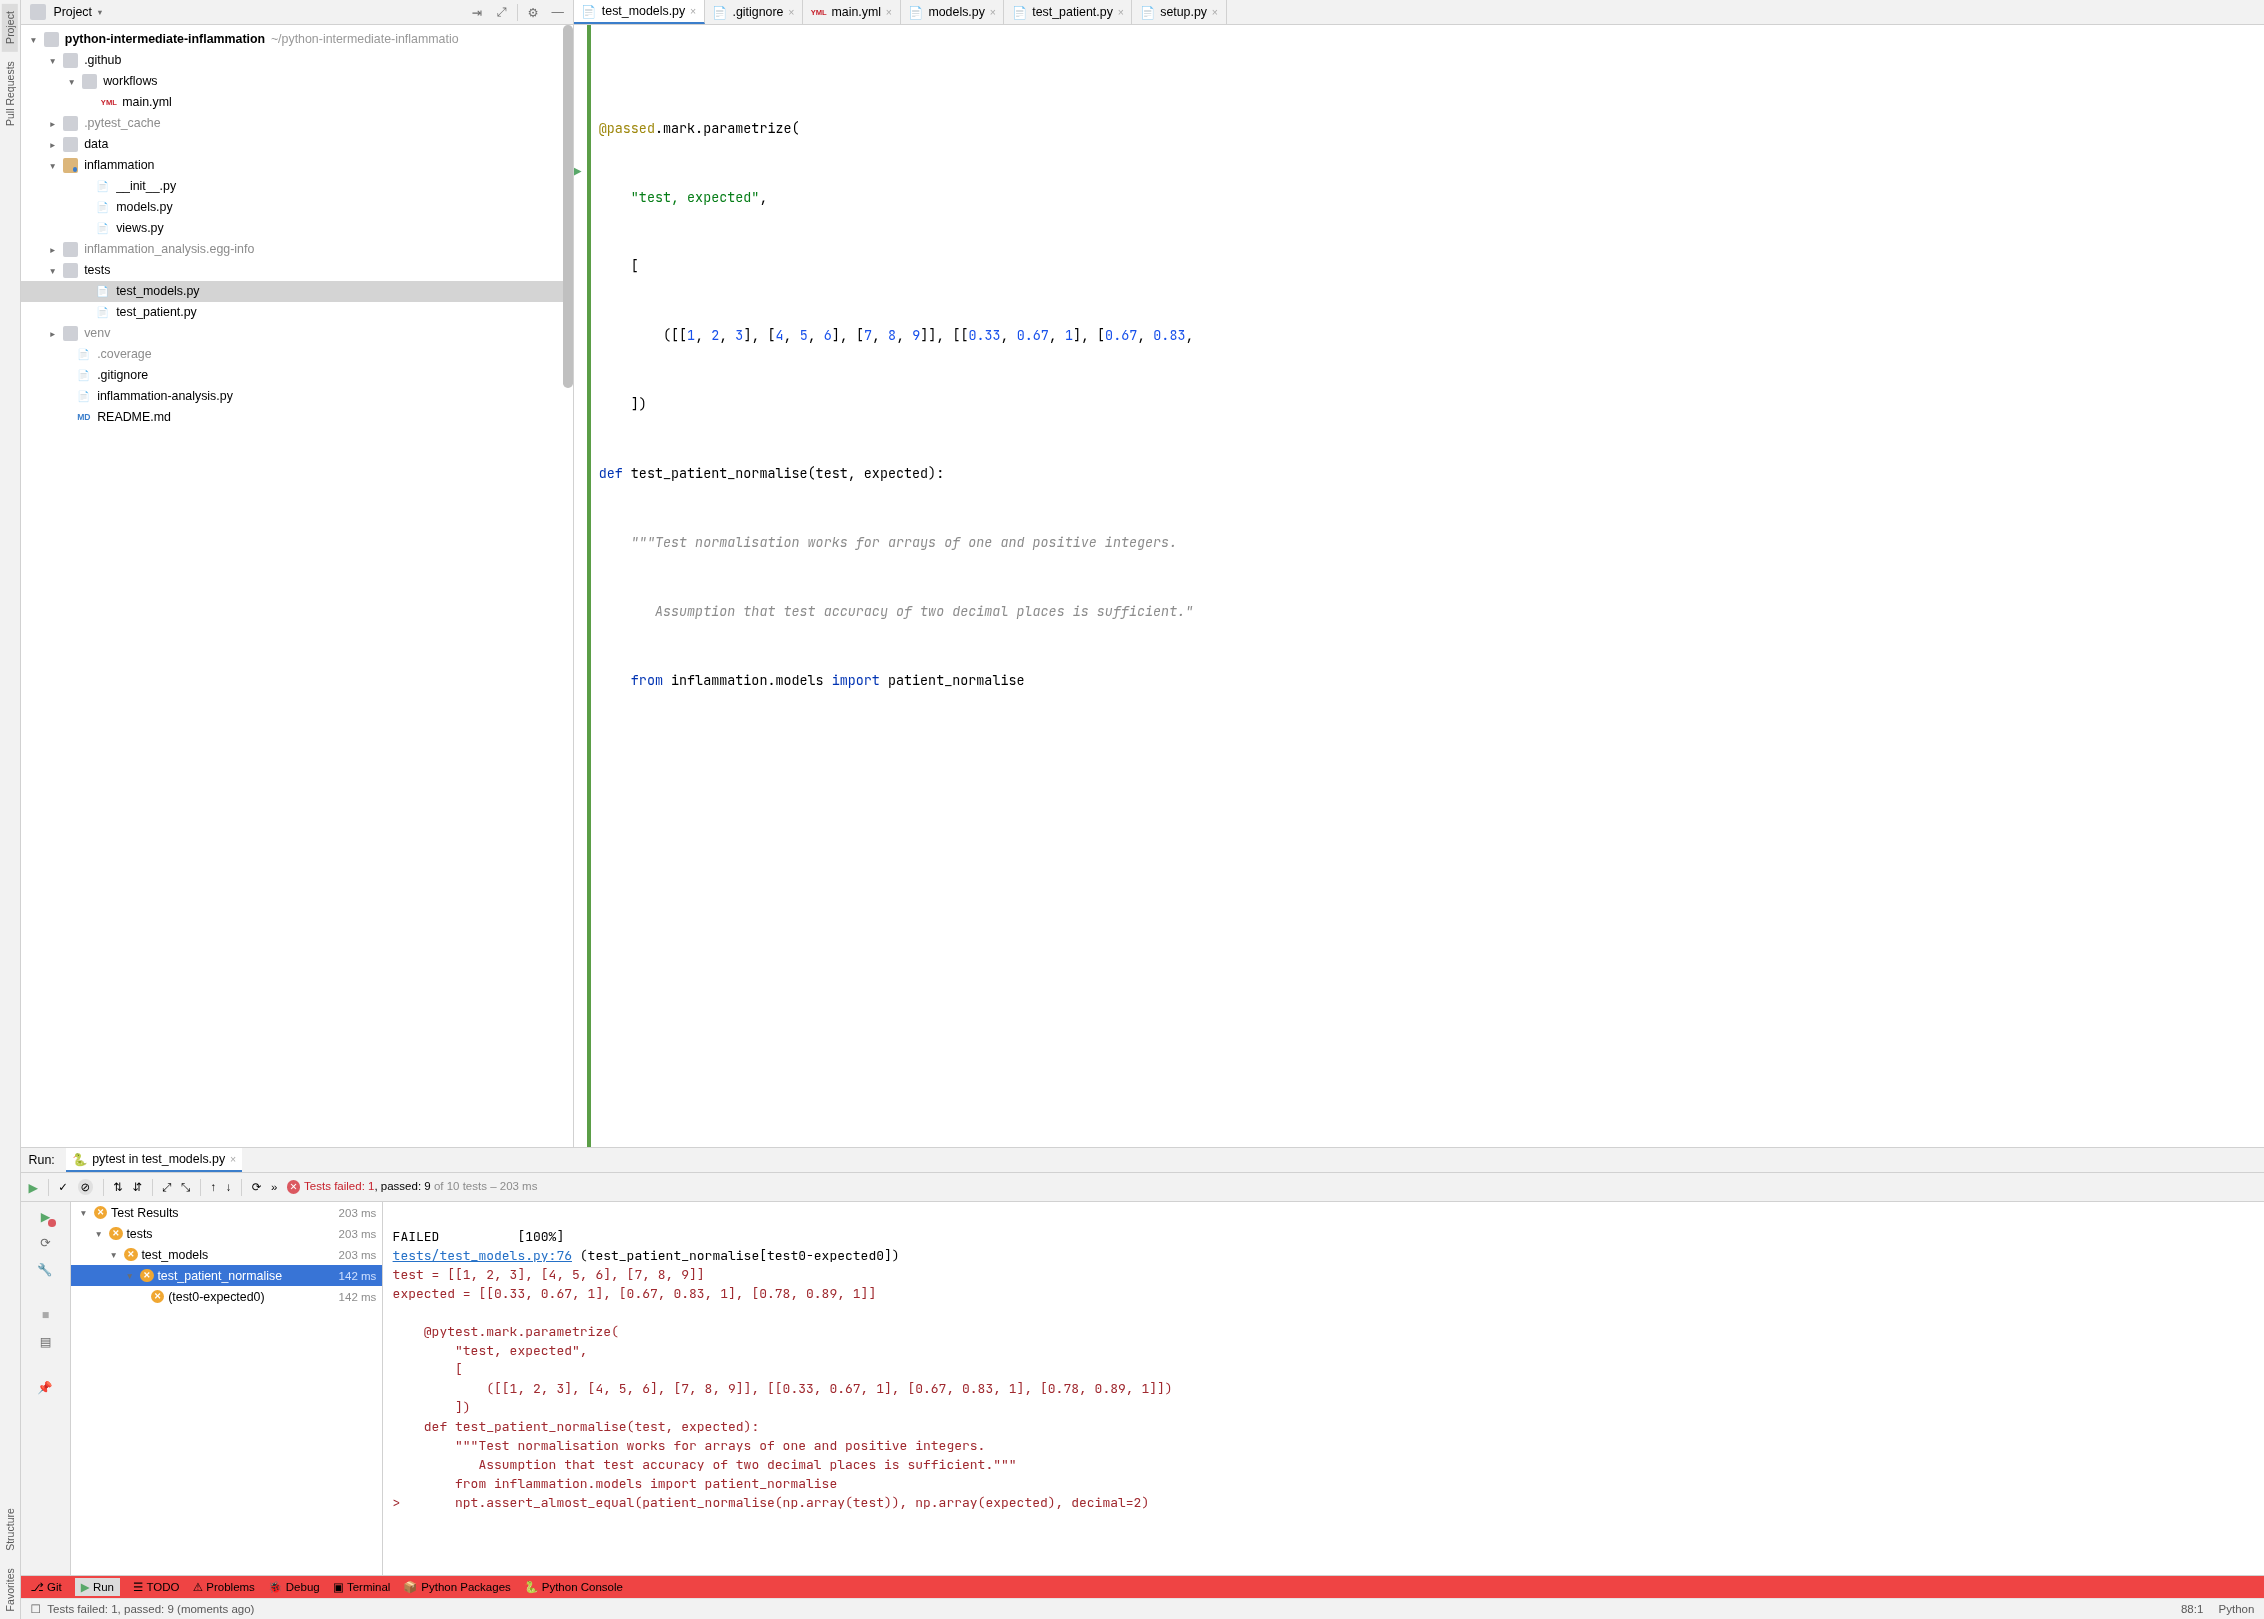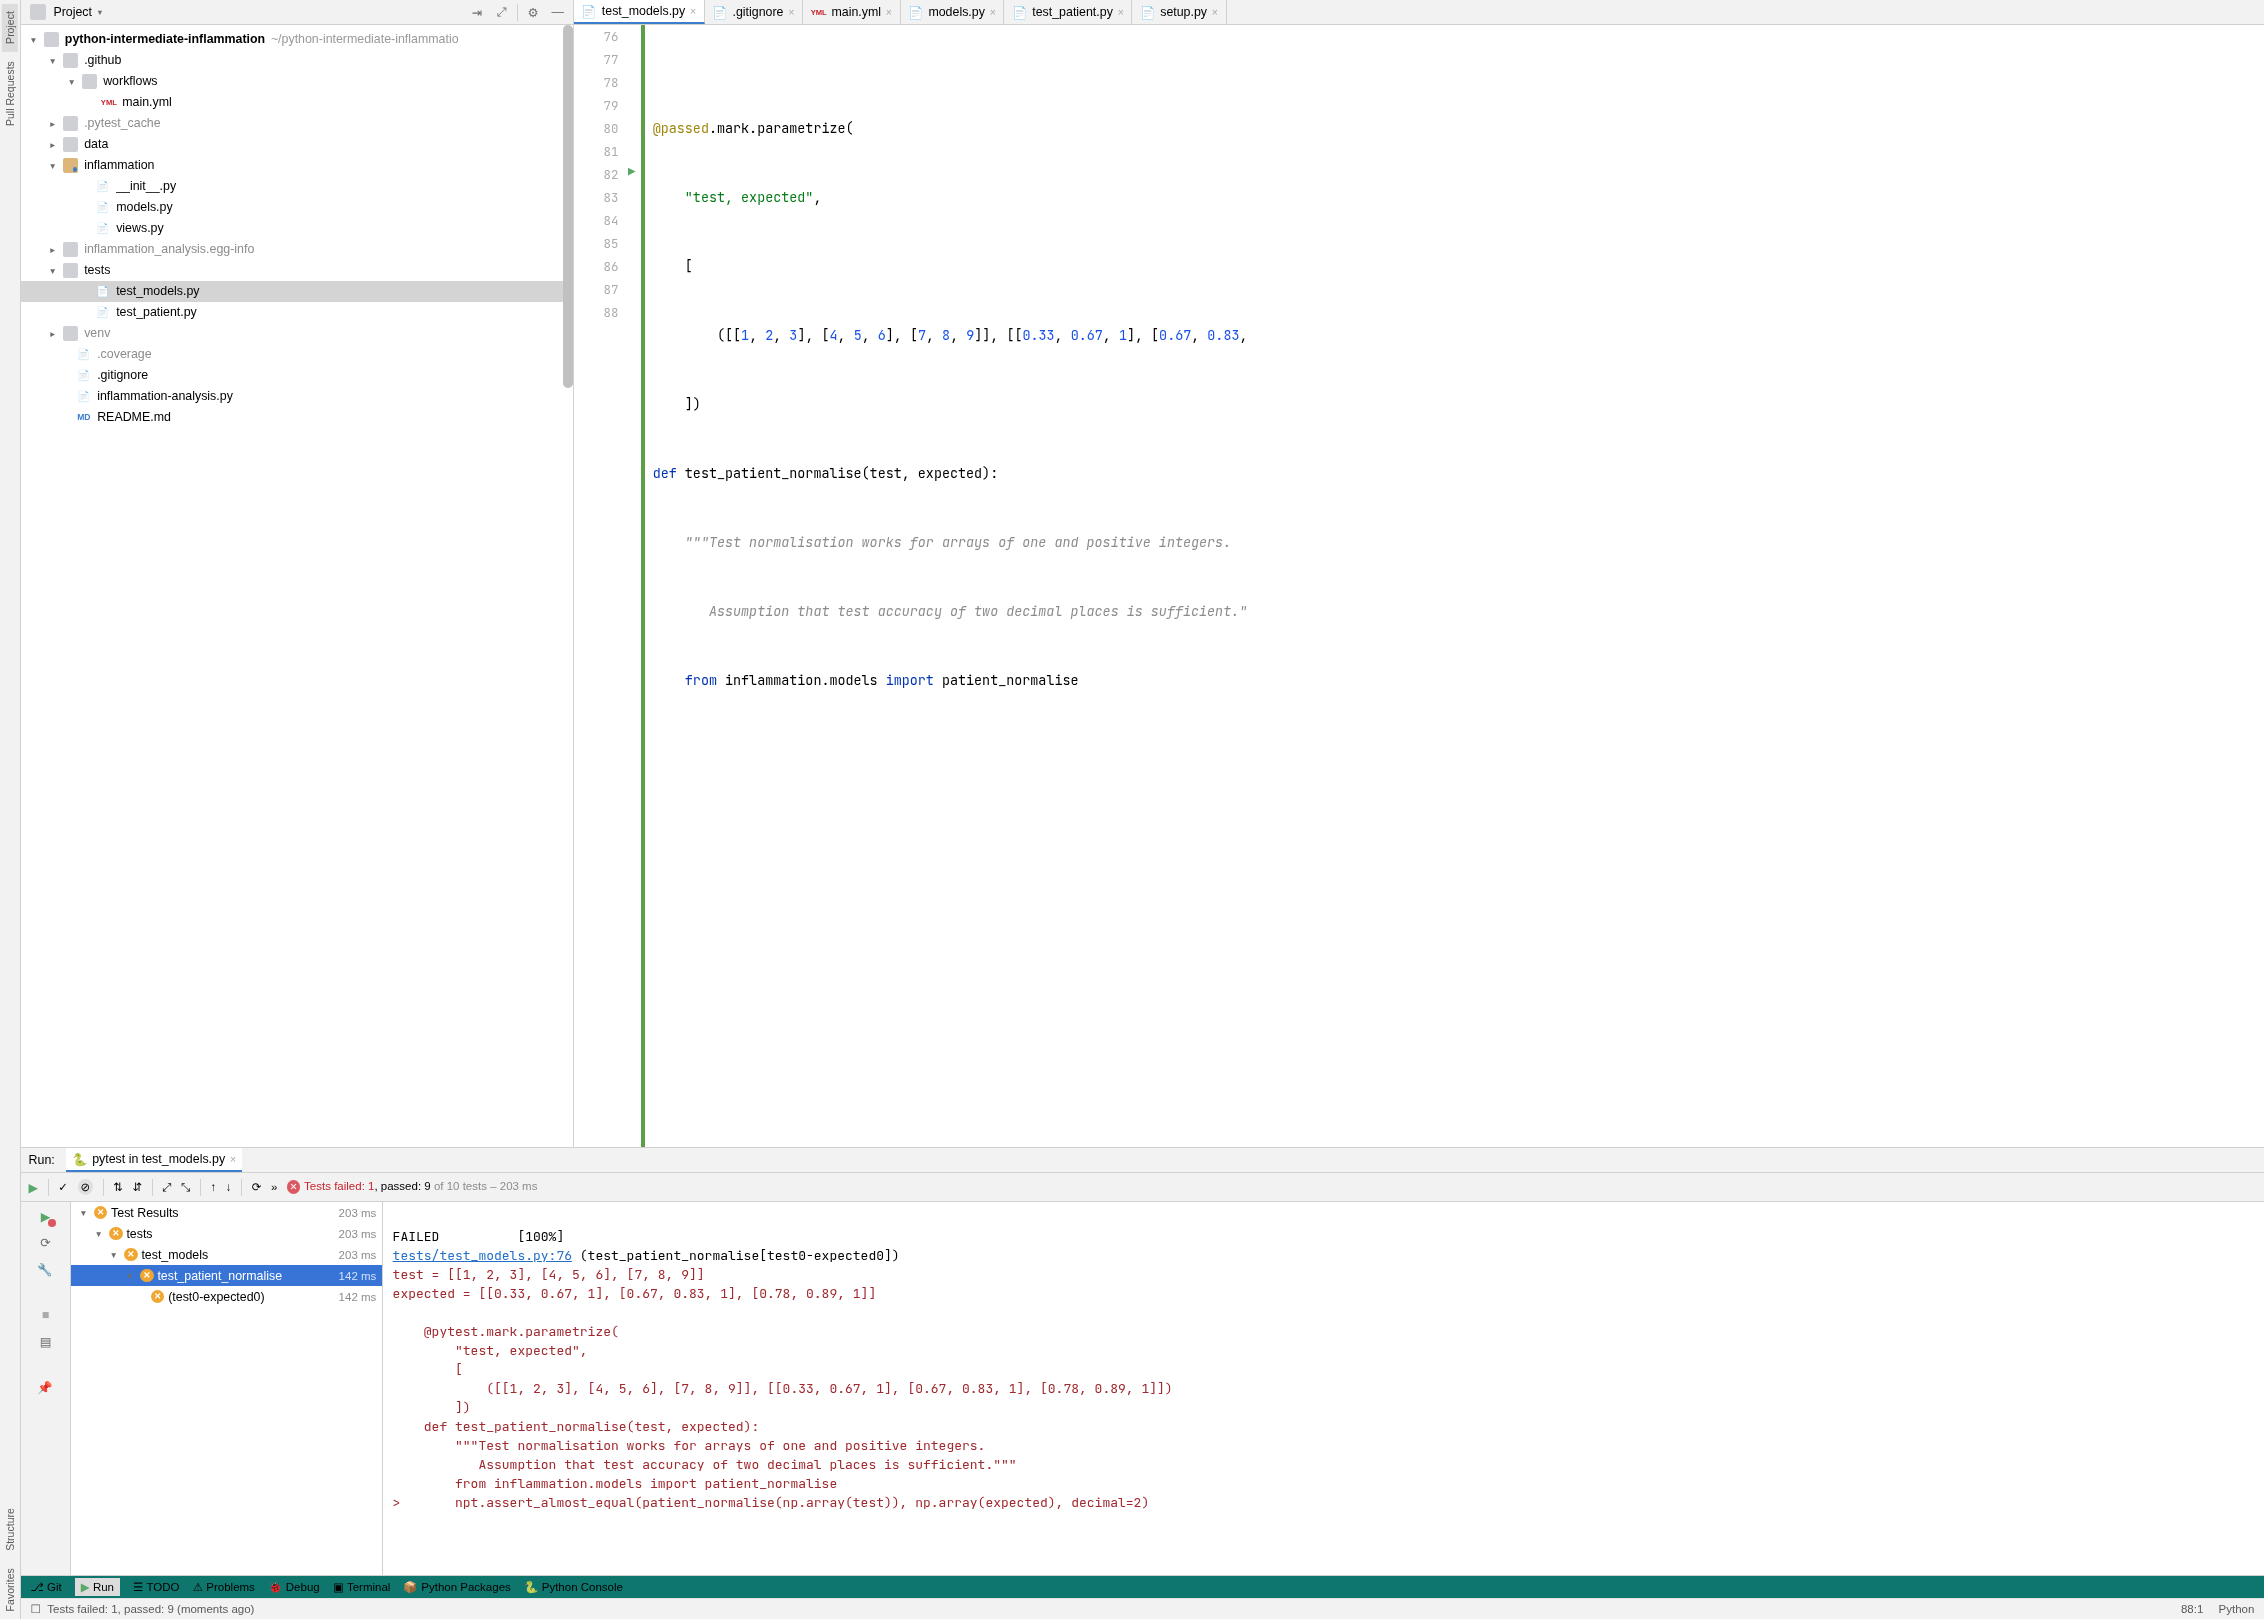--- a/index.html
+++ b/index.html
@@ -61,21 +61,21 @@
 .rlt-icon{width:17px;height:17px;color:#6e6e6e;display:flex;align-items:center;justify-content:center;}
 .test-tree { width:312px; border-right:1px solid #d1d1d1; overflow:auto; font-size:12.4px; }
 .tt-row{display:flex;align-items:center;height:21px;padding:0 5.7px;gap:3.8px;cursor:pointer;}
 .tt-row.sel{background:#3874d6;color:#fff;}
 .tt-time{margin-left:auto;color:#8c8c8c;font-size:11.5px;}
 .tt-row.sel .tt-time{color:#cfe0ff;}
 .err-circ{display:inline-flex;width:13.4px;height:13.4px;border-radius:50%;background:#f0a732;color:#fff;align-items:center;justify-content:center;font-size:8.6px;font-weight:bold;}
 .console { flex:1; overflow:auto; padding:5.7px 9.6px; font-size:13px; line-height:19px; white-space:pre; color:#a0292f; }
 .console .link { color:#2470c7; text-decoration:underline; }
 .console .plain { color:#000; }
-.bottom-bar { height:23px; background:#0f766e; border-top:1px solid #d1d1d1; display:flex; align-items:center; padding:0 9.6px; gap:13.4px; font-size:11.5px;}
+.bottom-bar { height:23px; background:#ef4444; border-top:1px solid #d1d1d1; display:flex; align-items:center; padding:0 9.6px; gap:13.4px; font-size:11.5px;}
 .status-bar{height:21px;background:#f2f2f2;border-top:1px solid #e4e4e4;display:flex;align-items:center;padding:0 9.6px;font-size:11.5px;color:#595959;}
 .sb-right{margin-left:auto;display:flex;gap:15.3px;}
 .tiny-icon{font-size:11.5px;}
 .toolbar-sep{width:1px;height:17px;background:#d1d1d1;}
 .play-green{color:#59a869;}
 </style>
 </head>
 <body>
 
 <div class="root">
@@ -240,35 +240,20 @@
               <span>test_patient.py</span>
               <span class="tab-close">×</span>
             </div>
           <div class="editor-tab">
               <span class="py-icon">📄</span>
               <span>setup.py</span>
               <span class="tab-close">×</span>
             </div>
         </div>
         <div class="editor-body monospace">
-          <div class="gutter-ln">
-            <div>76</div>
-              <div>77</div>
-              <div>78</div>
-              <div>79</div>
-              <div>80</div>
-              <div>81</div>
-              <div>82</div>
-              <div>83</div>
-              <div>84</div>
-              <div>85</div>
-              <div>86</div>
-              <div>87</div>
-              <div>88</div>
-          </div>
           <div class="gutter-marker">
             <div class="green-bar"></div>
             <div style="position:absolute;top:138px;left:0;color:#59a869;">▶</div>
           </div>
           <div class="code-area">
             <div class="code-line"></div>
             <div class="code-line"><span class="dec">@passed</span><span>.mark.parametrize(</span></div>
             <div class="code-line">    <span class="str">"test, expected"</span><span>,</span></div>
             <div class="code-line">    <span>[</span></div>
             <div class="code-line">        <span>([[</span><span class="num">1</span><span>, </span><span class="num">2</span><span>, </span><span class="num">3</span><span>], [</span><span class="num">4</span><span>, </span><span class="num">5</span><span>, </span><span class="num">6</span><span>], [</span><span class="num">7</span><span>, </span><span class="num">8</span><span>, </span><span class="num">9</span><span>]], [[</span><span class="num">0.33</span><span>, </span><span class="num">0.67</span><span>, </span><span class="num">1</span><span>], [</span><span class="num">0.67</span><span>, </span><span class="num">0.83</span><span>,</span></div>

